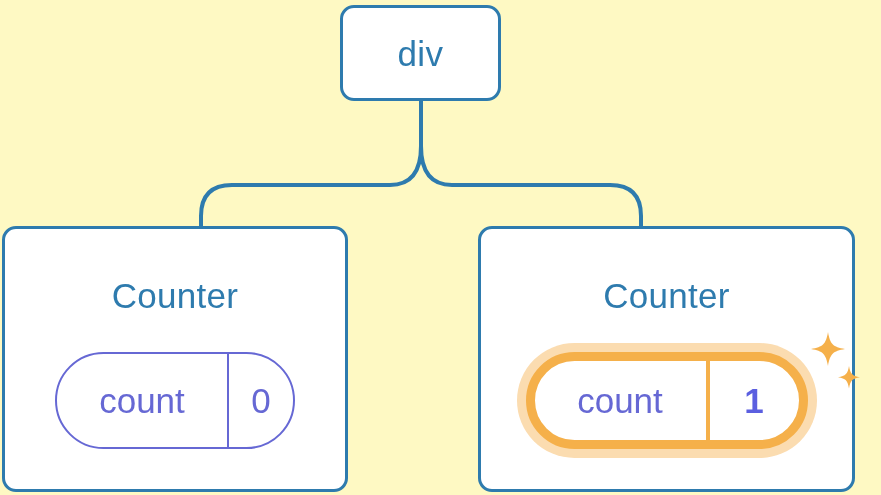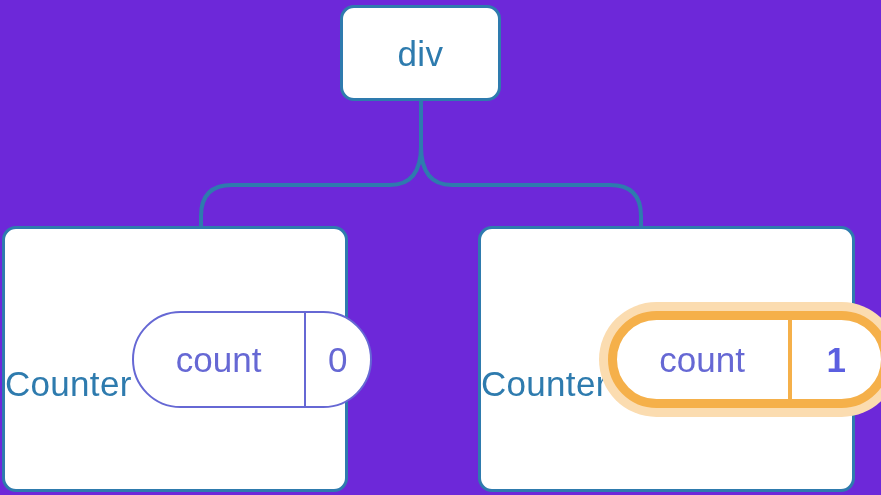--- a/index.html
+++ b/index.html
@@ -9,21 +9,21 @@
   body {
     width: 881px;
     height: 495px;
     overflow: hidden;
     font-family: "Liberation Sans", sans-serif;
   }
   #stage {
     position: relative;
     width: 881px;
     height: 495px;
-    background: #6d28d9;
+    background: #fef9c3;
   }
 
   
   #connectors {
     position: absolute;
     left: 0;
     top: 0;
     width: 881px;
     height: 495px;
     z-index: 1;
@@ -52,22 +52,23 @@
   .root-label {
     color: #2e7bae;
     font-size: 35px;
     letter-spacing: 0.5px;
     line-height: 1;
   }
 
   
   .counter-card {
     display: flex;
-    flex-direction: row;
+    flex-direction: column;
     align-items: center;
+    gap: 39px;
   }
   #counter-left {
     left: 2px;
     top: 226px;
     width: 346px;
     height: 266px;
   }
   #counter-right {
     left: 478px;
     top: 226px;

